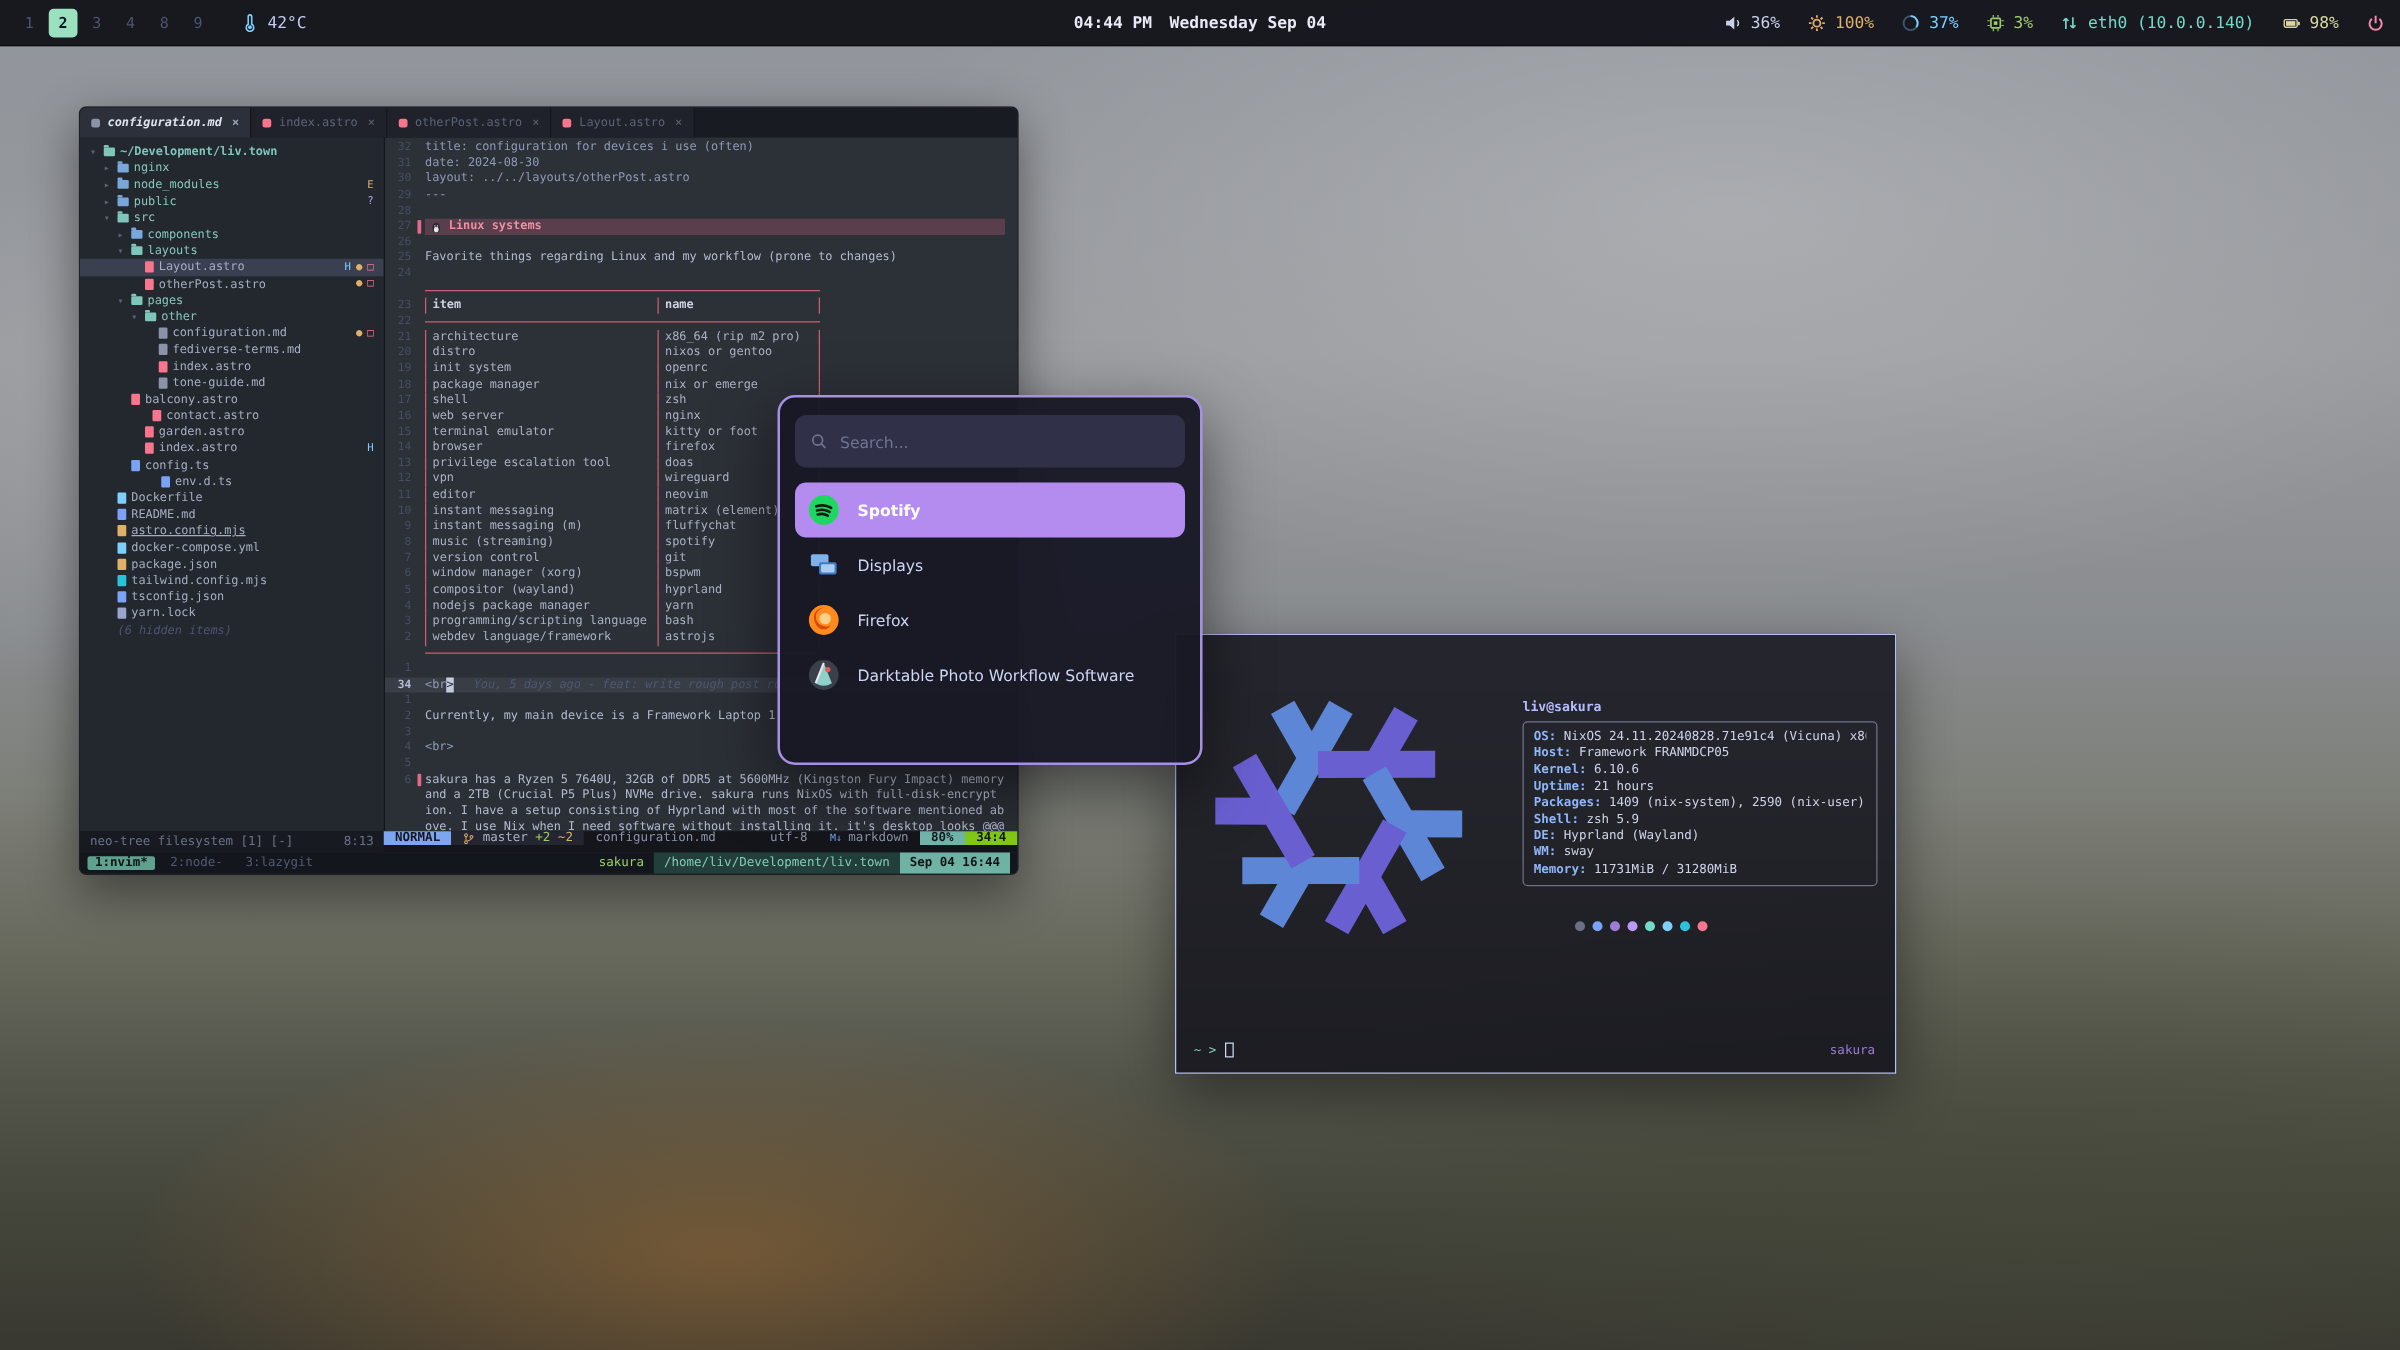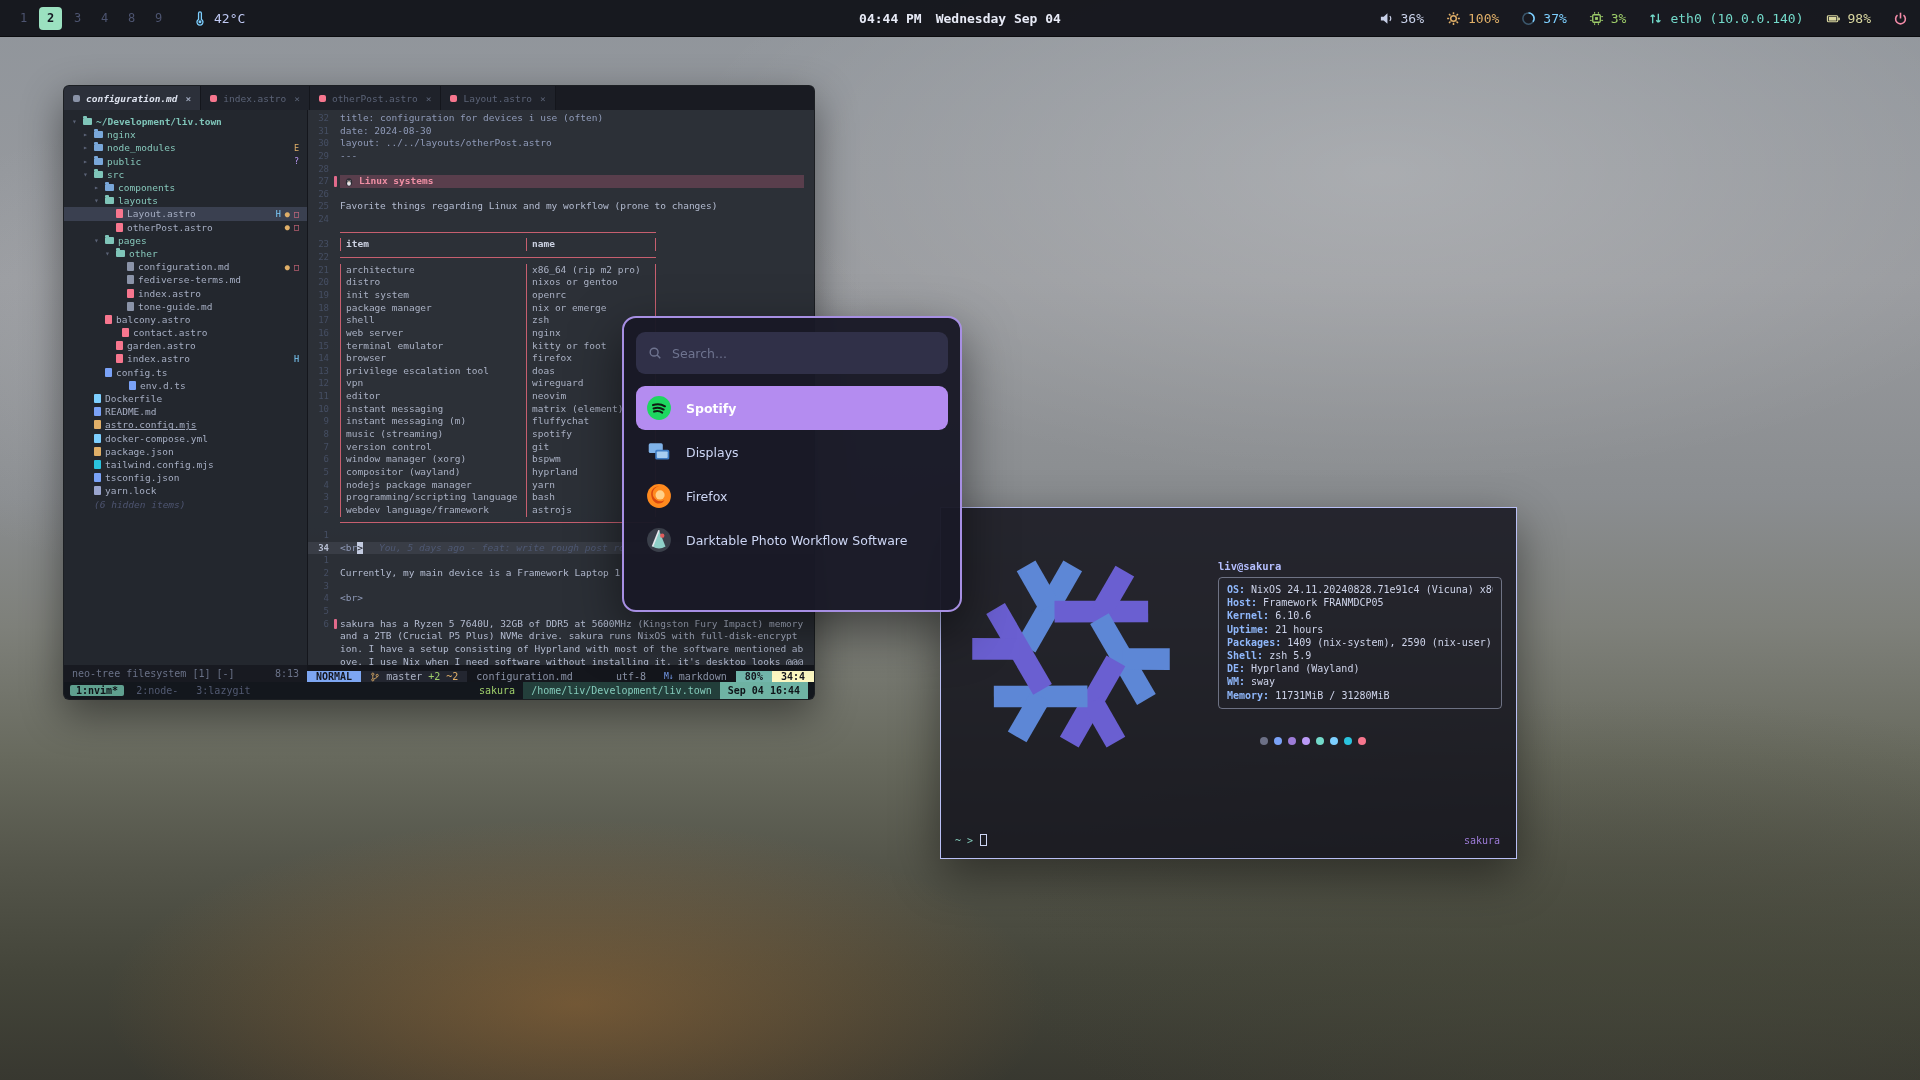--- a/index.html
+++ b/index.html
@@ -91,34 +91,34 @@
   .trow .tc1{width:186px;flex:none;border-right:1px solid #c75f6f;padding-left:5px;overflow:hidden}
   .trow .tc2{flex:1;padding-left:5px;overflow:hidden}
   .trow.thead{color:#ccd2e2;font-weight:bold}
   .cursorline{background:rgba(200,210,235,0.09)}
   .tag{color:#8f9ab8}
   .cursor{background:#c3cbe0;color:#1a1d26}
   .blame{color:#4e5873;font-style:italic;margin-left:16px}
 
   .statusline{height:17px;flex:none;display:flex;font-size:10px;background:#14161c}
   .st-tree{width:243px;flex:none;display:flex;justify-content:space-between;align-items:center;padding:0 8px;color:#6a7288;background:#181a21}
-  .st-main{flex:1;display:flex;align-items:flex-end}
+  .st-main{flex:1;display:flex;align-items:flex-start}
   .seg{display:flex;align-items:center;padding:0 9px}
   .seg.mode{background:#7da6f2;color:#15161e;font-weight:bold}
   .seg.git{background:#232630;color:#aab1c4;gap:6px}
   .bri{width:10px;height:10px;color:#e0af68;flex:none}
   .dadd{color:#9ece6a}
   .dmod{color:#e0af68}
   .seg.file{color:#8b93a8}
   .sp{flex:1}
   .seg.enc{color:#8b93a8}
   .seg.ftype{color:#8b93a8;gap:5px}
   .fticon{color:#7aa2f7;font-size:8px}
   .seg.pct{background:#73b8ad;color:#15161e;font-weight:bold}
-  .seg.pos{background:#fef9c3;color:#15161e;font-weight:bold}
+  .seg.pos{background:#84cc16;color:#15161e;font-weight:bold}
 
   .tmuxbar{height:17px;flex:none;display:flex;align-items:center;background:rgba(19,22,28,0.96);font-size:10px;padding:0 6px;gap:8px}
   .twin{color:#525a72;padding:0 6px}
   .twin.active{background:#5fa08f;color:#0f1318;border-radius:2px;font-weight:bold}
   .tmr{margin-left:auto;display:flex;align-items:stretch;height:100%}
   .thost{color:#9ece6a;padding:0 8px;display:flex;align-items:center}
   .tpath{background:#233f3b;color:#84cbbb;padding:0 8px;display:flex;align-items:center}
   .tclock{background:#6fb3a4;color:#0f1318;padding:0 8px;display:flex;align-items:center;font-weight:bold}
 
   

